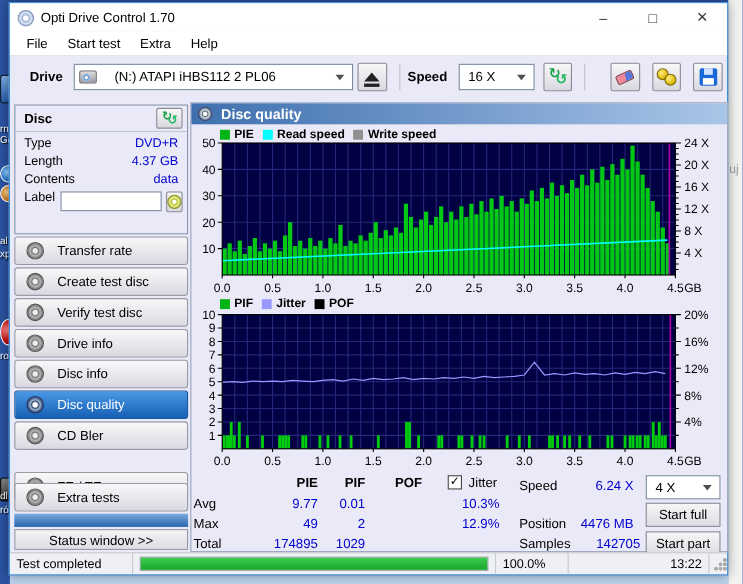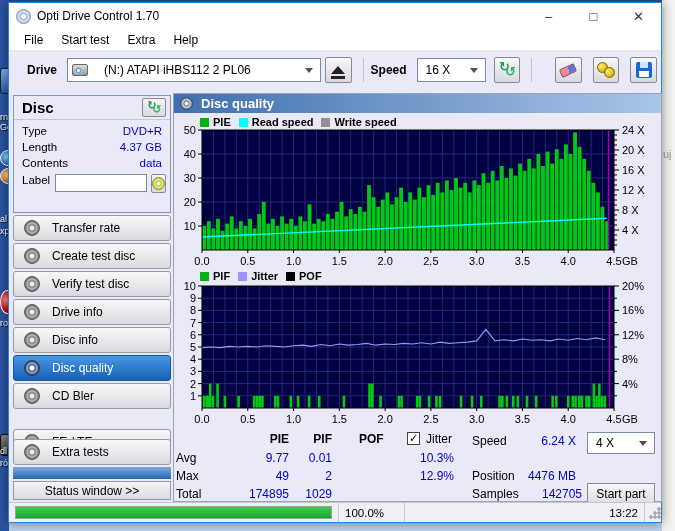--- a/index.html
+++ b/index.html
@@ -52,21 +52,21 @@
 
   
   .refresh { position:relative; width:16px; height:16px; }
   .refresh span { position:absolute; font-size:13px; font-weight:bold; line-height:1; }
   .refresh .a1 { color:#18a048; left:0; top:-2px; }
   .refresh .a2 { color:#20b860; left:6px; top:3px; }
 
   
   .disc-panel { position:absolute; left:4px; top:92px; width:158px; height:118px; border:1px solid #8a96aa; background:#e9e9f7; }
   .disc-hd { display:flex; align-items:center; height:24px; border-bottom:1px solid #c2c6d6; padding:0 4px 0 8px; }
-  .disc-hd .t { font-size:15px; font-weight:bold; }
+  .disc-hd .t { font-size:12px; font-weight:bold; }
   .mini-btn { margin-left:auto; width:24px; height:19px; background:linear-gradient(#f6f6f6,#d8d8e0); border:1px solid #8a8a96; border-radius:2px; display:flex; align-items:center; justify-content:center; }
   .field-row { display:flex; padding:0 8px; height:16px; align-items:center; }
   .field-row .fl { font-size:11.5px; color:#000; }
   .field-row .fv { margin-left:auto; font-size:11.5px; color:#0000d0; }
   .label-row { display:flex; align-items:flex-start; padding:0 4px 0 8px; margin-top:3px; }
   .label-row .fl { font-size:11.5px; margin-right:5px; }
   .label-input { width:92px; height:18px; border:1px solid #7a8aa0; background:#fff; font-size:11px; padding:0 3px; }
   .disc-btn { margin-left:4px; width:22px; height:19px; background:linear-gradient(#f6f6f6,#d8d8e0); border:1px solid #8a8a96; border-radius:2px; display:flex; align-items:center; justify-content:center; }
   .gold-cd { width:13px; height:13px; border-radius:50%; background:radial-gradient(circle,#fff 0 1.5px,#b6c030 2.5px,#e8ee90 4px,#a8b428 6.5px); border:1px solid #889020; }
 
@@ -677,27 +677,33 @@
       <span class="val" style="left:330px;top:4px;width:72px;">6.24 X</span>
       <span class="lab" style="left:298px;top:39px;">Position</span>
       <span class="val" style="left:330px;top:39px;width:72px;">4476 MB</span>
       <span class="lab" style="left:298px;top:57px;">Samples</span>
       <span class="val" style="left:330px;top:57px;width:72px;padding-left:38px;">142705</span>
 
       <div class="combo stat-select" style="padding-left:8px;">
         <span>4 X</span>
         <div class="chev"></div>
       </div>
+      <div class="stat-btn" style="top:27px;">
+          <span>Start full</span>
+        </div>
       <div class="stat-btn" style="top:53px;">
           <span>Start part</span>
         </div>
     </div>
   </div>
 
   <div class="statusbar">
+    <div class="sb-cell" style="width:112px">
+        <span>Test completed</span>
+      </div>
     <div class="sb-cell progress-wrap">
       <div class="progress-outer">
           <div class="progress-inner" id="progress-fill" style="width: 100%;"></div>
         </div>
     </div>
     <div class="sb-cell" style="width:66px">
         <span>100.0%</span>
       </div>
     <div class="sb-cell" style="flex:1;justify-content:flex-end">
         <span>13:22</span>

